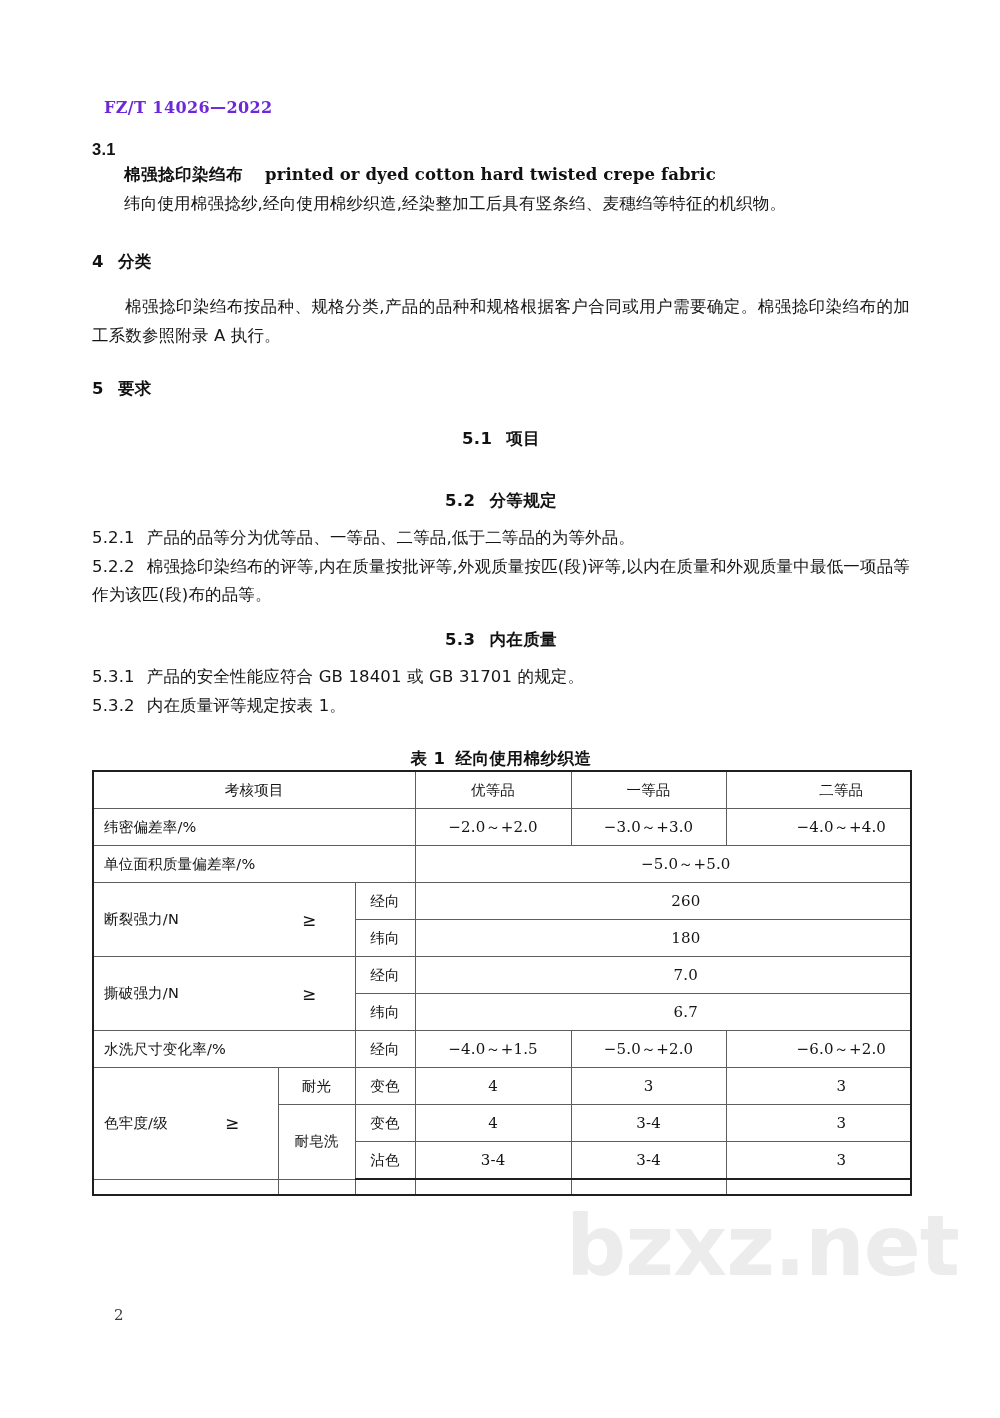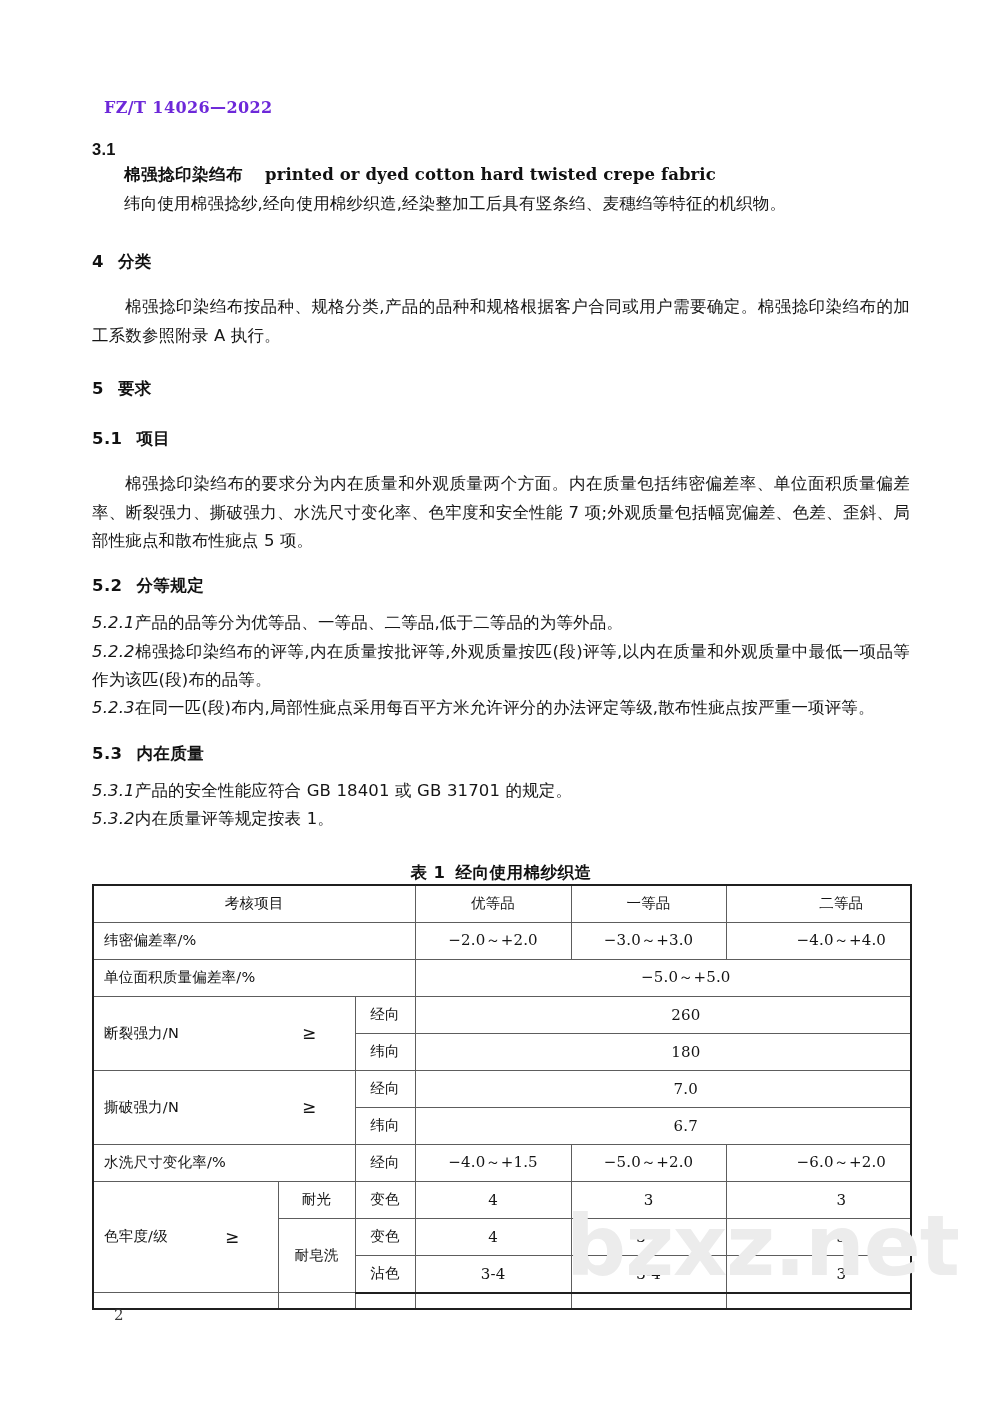--- a/index.html
+++ b/index.html
@@ -82,35 +82,36 @@
     color: #121212;
     letter-spacing: 0.4px;
   }
   .sec-head .n { margin-right: 14px; }
   .sub-head {
     font-family: "DejaVu Sans", "Liberation Sans", sans-serif;
     font-size: 16.5px;
     font-weight: bold;
     color: #121212;
     letter-spacing: 0.4px;
+    text-align: center;
   }
   .sub-head .n { margin-right: 14px; }
   .para {
     font-family: "DejaVu Sans", "Liberation Sans", sans-serif;
     font-size: 16.5px;
     line-height: 1.72;
     color: #161616;
     text-align: justify;
     letter-spacing: 0.15px;
     margin: 0;
   }
   .para.indent { text-indent: 33px; }
   .para .lead {
     font-family: "DejaVu Sans", "Liberation Sans", sans-serif;
-    font-style: italic;
+    margin-right: 12px;
   }
   .gap-s  { height: 12px; }
   .gap-m  { height: 20px; }
   .gap-l  { height: 28px; }
   .gap-xl { height: 34px; }
 
   
   .table-caption {
     text-align: center;
     font-family: "DejaVu Sans", "Liberation Sans", sans-serif;
@@ -212,36 +213,32 @@
     <div class="sec-head">
       <span class="n">5</span><span>要求</span>
     </div>
 
     <div class="gap-l"></div>
 
     <div class="sub-head">
       <span class="n">5.1</span><span>项目</span>
     </div>
     <div class="gap-m"></div>
-    <div class="para indent">棉强捻印染绉布的要求分为内在质量和外观质量两个方面。内在质量包括纬密偏差率、单位面积质量偏差率、断裂强力、撕破强力、水洗尺寸变化率、色牢度和安全性能 7 项;外观质量包括幅宽偏差、色差、歪斜、局部性疵点和散布性疵点 5 项。</div>
 
     <div class="gap-m"></div>
 
     <div class="sub-head">
       <span class="n">5.2</span><span>分等规定</span>
     </div>
     <div class="gap-s"></div>
     <div class="para">
       <span class="lead">5.2.1</span><span>产品的品等分为优等品、一等品、二等品,低于二等品的为等外品。</span>
     </div>
     <div class="para">
       <span class="lead">5.2.2</span><span>棉强捻印染绉布的评等,内在质量按批评等,外观质量按匹(段)评等,以内在质量和外观质量中最低一项品等作为该匹(段)布的品等。</span>
-    </div>
-    <div class="para">
-      <span class="lead">5.2.3</span><span>在同一匹(段)布内,局部性疵点采用每百平方米允许评分的办法评定等级,散布性疵点按严重一项评等。</span>
     </div>
 
     <div class="gap-m"></div>
 
     <div class="sub-head">
       <span class="n">5.3</span><span>内在质量</span>
     </div>
     <div class="gap-s"></div>
     <div class="para">
       <span class="lead">5.3.1</span><span>产品的安全性能应符合 GB 18401 或 GB 31701 的规定。</span>

